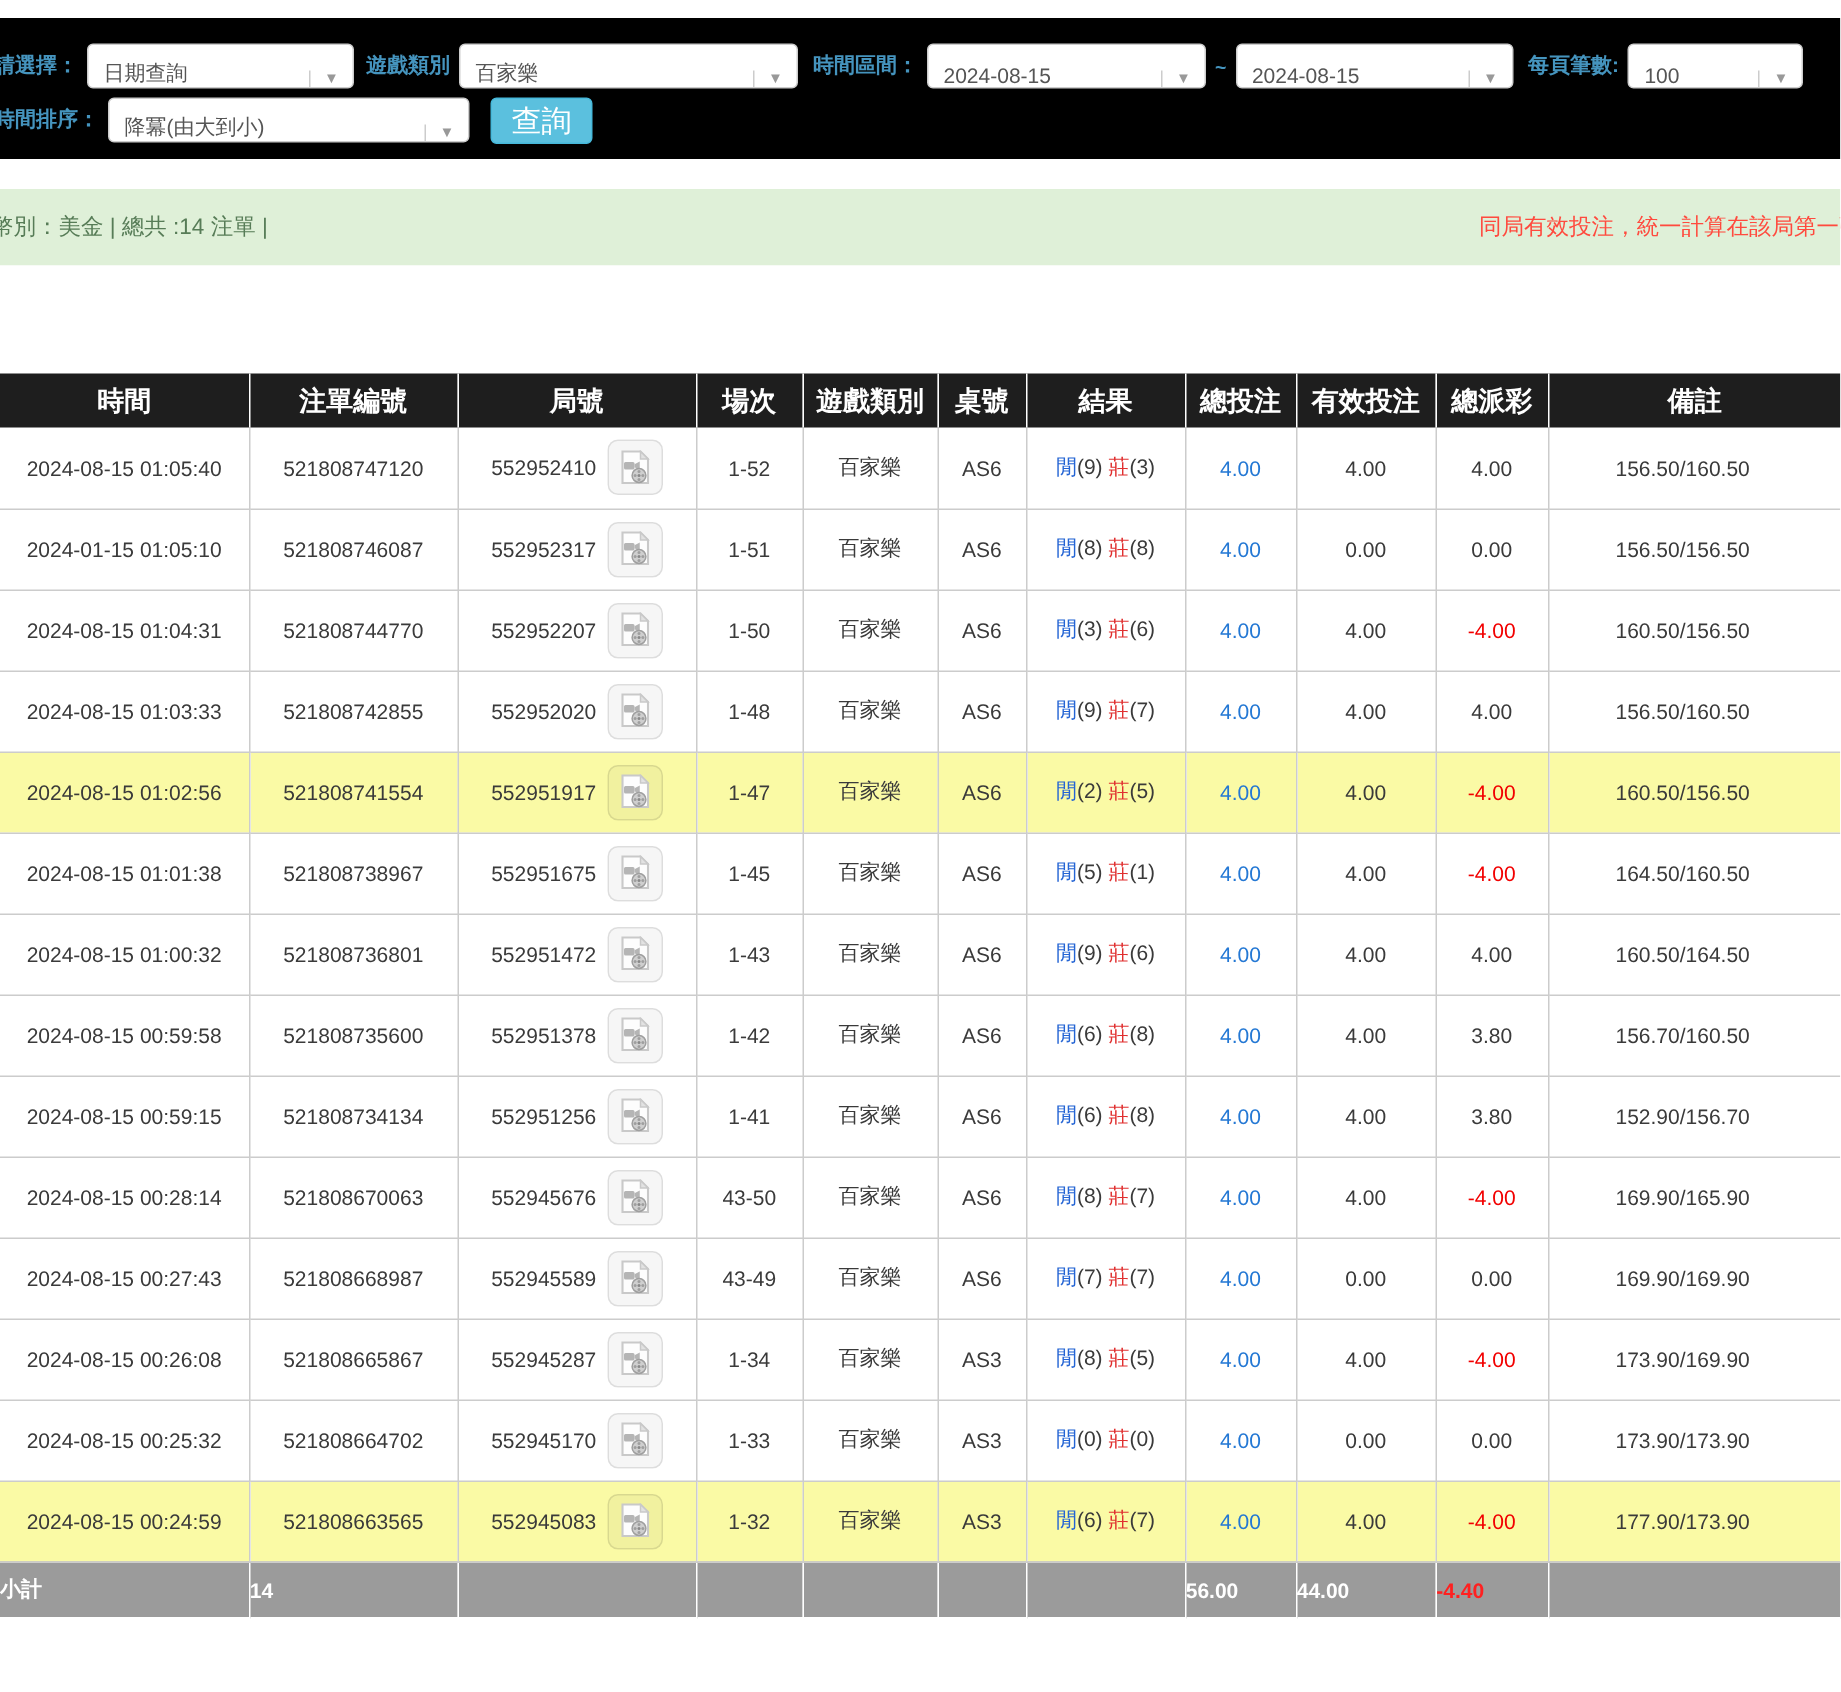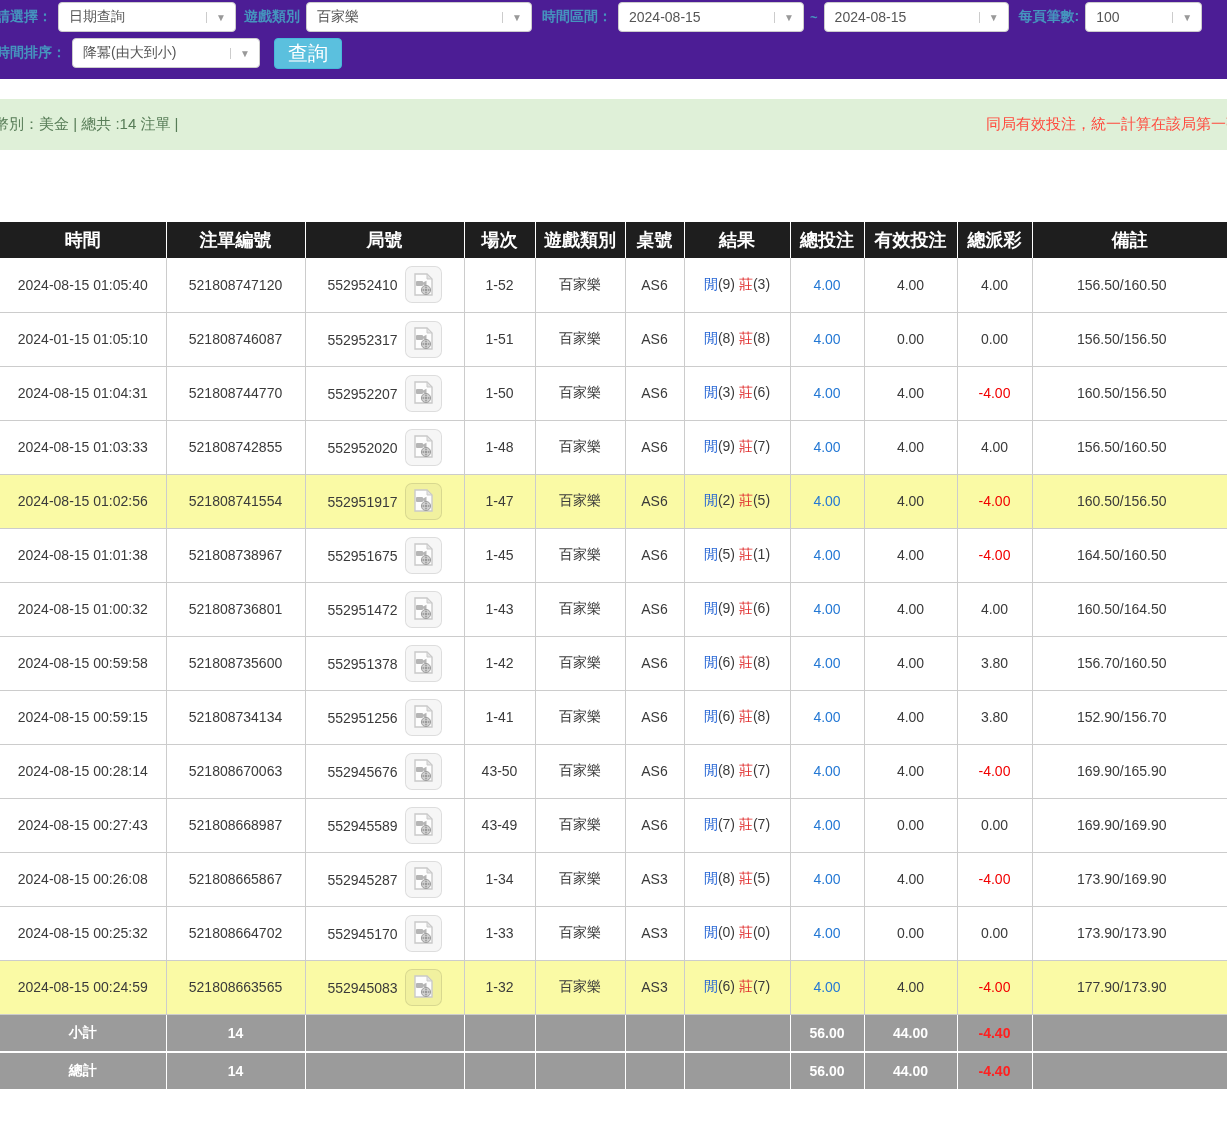--- a/index.html
+++ b/index.html
@@ -1,25 +1,25 @@
 <!DOCTYPE html>
 <html><head>
 <meta charset="utf-8">
 <style>
   * { margin:0; padding:0; box-sizing:border-box; }
   html,body { background:#fff; font-family:"Liberation Sans","DejaVu Sans",sans-serif; }
   .page { width:1227px; height:1128px; background:#fff; overflow:hidden; position:relative; }
 
   
-  .filterbar { background:#4c1d95; padding:0 0 9px 0; overflow:hidden; }
+  .filterbar { background:#000000; padding:15px 0 9px 0; overflow:hidden;margin-top:12px; }
   .filter-row { display:flex; align-items:center; height:34px; white-space:nowrap; }
   .filter-row.second { margin-top:2px; }
   .flabel { color:#4594be; font-weight:bold; font-size:14px; margin:0 6px 0 0; }
   .flabel.cutleft { margin-left:-4px; }
-  .dd { display:inline-flex; align-items:center; background:#fff; border:1px solid #ccc; border-radius:4px; height:30px; overflow:hidden; }
+  .dd { display:inline-flex; align-items:flex-end; background:#fff; border:1px solid #ccc; border-radius:4px; height:30px; overflow:hidden; }
   .dd .dd-value { display:flex; align-items:center; padding:0 10px; font-size:14px; color:#555; }
   .dd .dd-arrow { display:flex; align-items:center; justify-content:center; width:29px; border-left:1px solid #ccc; color:#999; font-size:10px; }
   .tilde { color:#4594be; font-weight:bold; margin:0 6px; font-size:13px; }
   .btn-search { background:#5bc0de; border:1px solid #46b8da; color:#fff; font-size:20px; border-radius:4px; height:31px; padding:0 13px; margin-left:14px; cursor:pointer; font-family:inherit; }
 
   
   .gap-white { height:20px; background:#fff; }
   .summary { background:#dff0d8; height:51px; display:flex; align-items:center; justify-content:space-between; overflow:hidden; white-space:nowrap; }
   .summary-left { color:#577c57; font-size:15px; margin-left:-6px; }
   .summary-right { color:#ff4a3e; font-size:15px; margin-right:-14px; }
@@ -38,21 +38,21 @@
   .neg { color:#f20000; }
   .res-p { color:#2464d4; }
   .res-b { color:#e03030; }
   .res-num { color:#3a3a3a; }
 
   .vid-btn { display:inline-flex; align-items:center; justify-content:center; width:37px; height:37px;
              border:1px solid rgba(0,0,0,0.10); border-radius:7px; background:rgba(0,0,0,0.035);
              vertical-align:middle; margin-left:7px; cursor:pointer; }
   .round-num { vertical-align:middle; }
 
-  tfoot td { height:38px; background:#9b9b9b; color:#fff; font-weight:bold; text-align:center;
+  tfoot td { height:38px; background:#9b9b9b; color:#fff; font-weight:bold; 
              border-right:1px solid #fff; border-bottom:2px solid #fff; font-size:14px; }
   tfoot td:last-child { border-right:none; }
   tfoot td.fneg { color:#ff2020; }
 </style>
 </head>
 <body>
 
 <div class="page">
 
   <div class="filterbar">
@@ -78,21 +78,21 @@
         <span class="dd-arrow">▼</span>
       </span>
       <span class="flabel" style="margin-left:10px">每頁筆數:</span>
       <span class="dd" style="width:117px">
         <span class="dd-value" style="flex:1">100</span>
         <span class="dd-arrow">▼</span>
       </span>
     </div>
     <div class="filter-row second">
       <span class="flabel cutleft">時間排序：</span>
-      <span class="dd" style="width:188px">
+      <span class="dd" style="width:241px">
         <span class="dd-value" style="flex:1">降冪(由大到小)</span>
         <span class="dd-arrow">▼</span>
       </span>
       <button class="btn-search">查詢</button>
     </div>
   </div>
 
   <div class="gap-white"></div>
 
   <div class="summary">
@@ -504,29 +504,16 @@
           <td></td>
           <td></td>
           <td></td>
           <td></td>
           <td></td>
           <td>56.00</td>
           <td>44.00</td>
           <td class="fneg">-4.40</td>
           <td></td>
         </tr>
-        <tr>
-          <td>總計</td>
-          <td>14</td>
-          <td></td>
-          <td></td>
-          <td></td>
-          <td></td>
-          <td></td>
-          <td>56.00</td>
-          <td>44.00</td>
-          <td class="fneg">-4.40</td>
-          <td></td>
-        </tr>
       </tfoot>
   </table>
 
 </div>
 
 </body></html>

